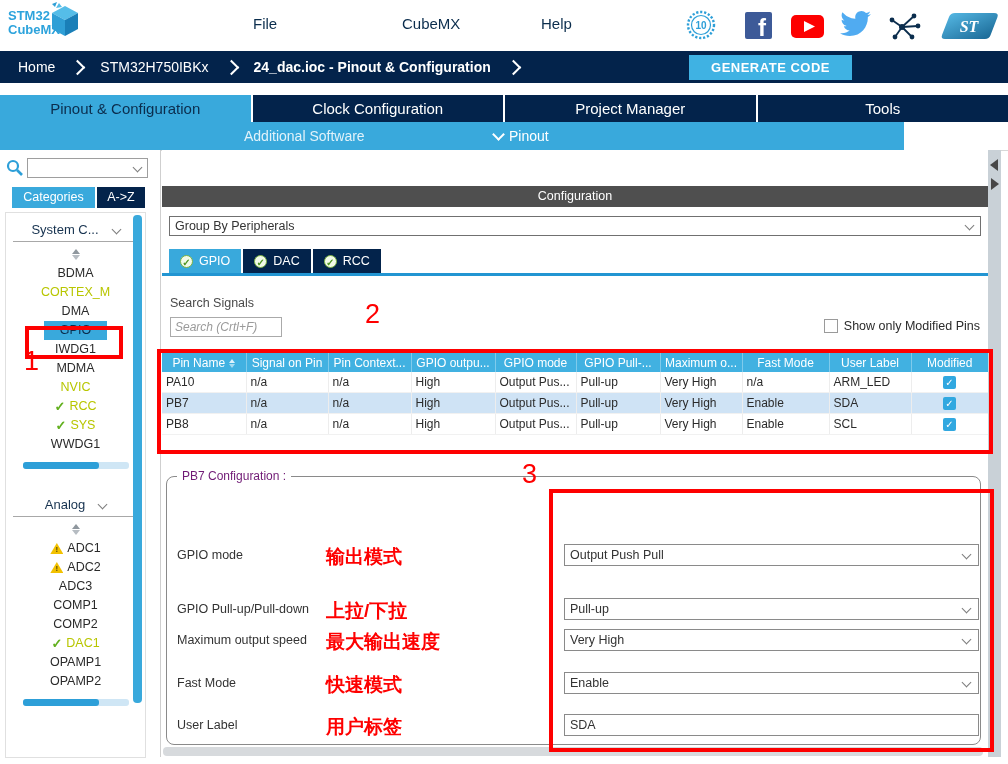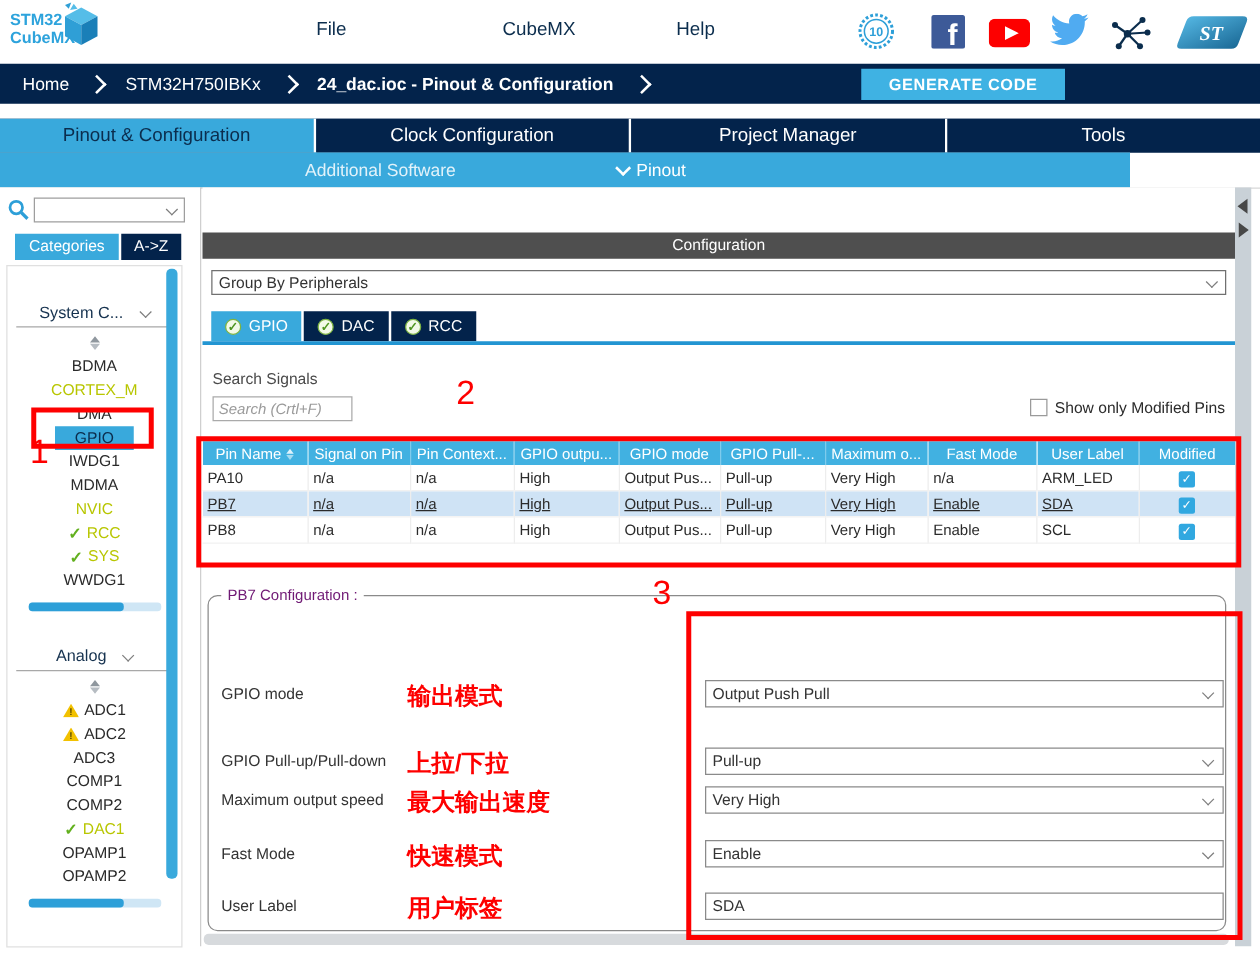--- a/index.html
+++ b/index.html
@@ -43,21 +43,21 @@
   .v-divider{position:absolute;left:160px;top:150px;width:1px;height:607px;background:#cfcfcf;}
   .sb-search-select{position:absolute;left:27px;top:8px;width:121px;height:20px;border:1px solid #9e9e9e;
                     background:#fff;box-sizing:border-box;}
   .sb-search-select .chev{position:absolute;right:6px;top:5px;}
   .chev-down-g{display:inline-block;width:6px;height:6px;border-right:1.6px solid #7d7d7d;
                border-bottom:1.6px solid #7d7d7d;transform:rotate(45deg);}
   .sb-tab{position:absolute;top:37px;height:21px;line-height:21px;text-align:center;font-size:12.5px;color:#fff;}
   .sb-tab.cat{left:12px;width:83px;background:#39a9dc;}
   .sb-tab.az{left:97px;width:48px;background:#03234b;}
   .sb-list{position:absolute;left:5px;top:62px;width:141px;height:546px;border:1px solid #e0e0e0;
-           box-sizing:border-box;text-align:center;padding-top:28px;overflow:hidden;background:#fff;}
+           box-sizing:border-box;text-align:center;padding-top:8px;overflow:hidden;background:#fff;}
   .sb-vthumb{position:absolute;left:133px;top:65px;width:9px;height:488px;background:#39a9dc;border-radius:4px;}
   .sec-head{height:17px;line-height:17px;font-size:13px;color:#16324f;display:flex;
             justify-content:center;align-items:center;gap:14px;}
   .sec-divider{width:126px;margin:3px auto 4px;border-bottom:1px solid #a8a8a8;}
   .spinner{height:16px;display:flex;flex-direction:column;align-items:center;justify-content:center;gap:1px;margin:2px 0;}
   .tri-up{width:0;height:0;border-left:4px solid transparent;border-right:4px solid transparent;border-bottom:5px solid #8f979e;}
   .tri-dn{width:0;height:0;border-left:4px solid transparent;border-right:4px solid transparent;border-top:5px solid #b6bcc2;}
   .sb-item{height:19px;line-height:19px;font-size:12.5px;color:#2a2a2a;white-space:nowrap;}
   .sb-item .lbl{vertical-align:top;}
   .sb-item.cfg .lbl{color:#b8c600;}
@@ -94,21 +94,21 @@
                 font-family:"Liberation Sans",sans-serif;}
   .search-input::placeholder{color:#9a9a9a;font-style:italic;}
   .showmod{position:absolute;right:8px;top:169px;display:flex;align-items:center;gap:6px;font-size:12.5px;color:#2b2b2b;}
   .cb-empty{width:12px;height:12px;border:1px solid #9a9a9a;background:#fff;display:inline-block;}
   .ptable{position:absolute;left:0;top:203px;border-collapse:collapse;table-layout:fixed;width:826px;}
   .ptable th{background:#41b1e1;color:#fff;font-weight:normal;font-size:12px;height:19px;
              border-right:1px solid #7fcbec;padding:0 2px;white-space:nowrap;overflow:hidden;text-align:center;}
   .ptable th:last-child{border-right:none;}
   .ptable td{font-size:12px;color:#2b2b2b;height:20px;padding:0 4px;border-right:1px solid #ededed;
              border-bottom:1px solid #f1f1f1;white-space:nowrap;overflow:hidden;background:#fff;}
-  .ptable tr.sel td{background:#cfe3f5;text-decoration:underline;}
+  .ptable tr.sel td{background:#cfe3f5;}
   .ptable td.center{text-align:center;}
   .sort-icon{display:inline-flex;flex-direction:column;gap:1px;margin-left:4px;vertical-align:middle;}
   .sort-icon .u{width:0;height:0;border-left:3.5px solid transparent;border-right:3.5px solid transparent;border-bottom:4px solid #dff3fc;}
   .sort-icon .d{width:0;height:0;border-left:3.5px solid transparent;border-right:3.5px solid transparent;border-top:4px solid #a6dcf2;}
   .cb-blue{display:inline-block;width:13px;height:13px;background:#31a8e0;border-radius:2px;color:#fff;
            font-size:10px;line-height:13px;text-align:center;}
   .fieldset{position:absolute;left:4px;top:326px;width:815px;height:269px;border:1px solid #8a8a8a;
             border-radius:8px;box-sizing:border-box;background:#fff;}
   .fieldset-legend{position:absolute;left:10px;top:-8px;background:#fff;padding:0 5px;font-size:12px;color:#701a75;}
   .cfg-row{position:absolute;left:0;width:100%;height:22px;}

